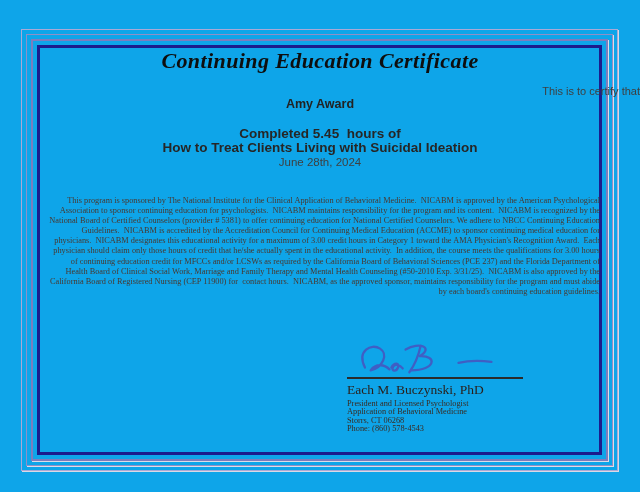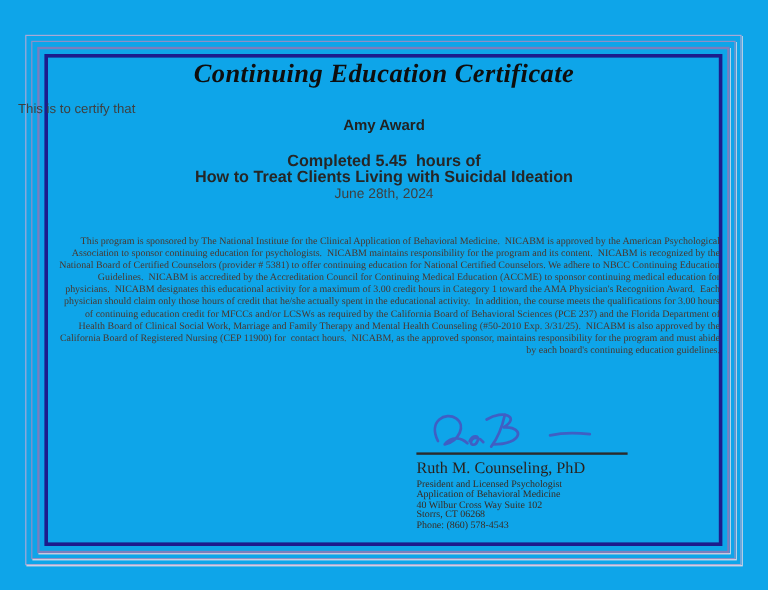--- a/index.html
+++ b/index.html
@@ -23,21 +23,21 @@
 
   .cert-title {
     position: absolute; top: 48px; left: 0; right: 0;
     text-align: center;
     font-family: "Liberation Serif", serif;
     font-style: italic; font-weight: bold;
     font-size: 22px; color: #0e0e0e; letter-spacing: 0.4px;
   }
   .certify-line {
     position: absolute; top: 85px; left: 0; right: 0;
-    text-align: left; font-size: 11px; color: #3f3f3f; padding-left: 15px;
+    text-align: right; font-size: 11px; color: #3f3f3f; padding-left: 15px;
   }
   .recipient {
     position: absolute; top: 97px; left: 0; right: 0;
     text-align: center; font-size: 12.5px; font-weight: bold; color: #222222;
   }
   .completed-line {
     position: absolute; top: 126px; left: 0; right: 0;
     text-align: center; font-size: 13.5px; font-weight: bold; color: #262626;
     white-space: pre-wrap;
   }
@@ -103,24 +103,23 @@
       <svg class="sig-svg" viewBox="0 0 170 36" xmlns="http://www.w3.org/2000/svg">
         <g fill="none" stroke="#3f5fc4" stroke-width="2.4" stroke-linecap="round" stroke-linejoin="round">
           <path d="M 14 27 C 5 9, 21 1, 30 7 C 39 13, 33 27, 20 30 C 26 22, 35 24, 40 29"></path>
           <path d="M 42 27 c 3 -6, 9 -5, 7 0 c -2 5, -8 4, -5 -1 c 2 -3, 7 -2, 10 2"></path>
           <path d="M 73 4 C 71 13, 67 24, 61 32"></path>
           <path d="M 57 8 C 72 -1, 87 6, 72 15 C 91 14, 89 30, 63 30"></path>
           <path d="M 113 22 C 124 19.5, 136 19.5, 148 21"></path>
         </g>
       </svg>
       <div class="sig-line"></div>
-      <div class="signer-name">Ruth M. Counseling, PhD</div>
+      <div class="signer-name">Each M. Buczynski, PhD</div>
       <div class="signer-details">
         <div>President and Licensed Psychologist</div>
         <div>Application of Behavioral Medicine</div>
-        <div>40 Wilbur Cross Way Suite 102</div>
         <div>Storrs, CT 06268</div>
         <div>Phone: (860) 578-4543</div>
       </div>
     </div>
 
   </div>
 </div>
 
 </body></html>

